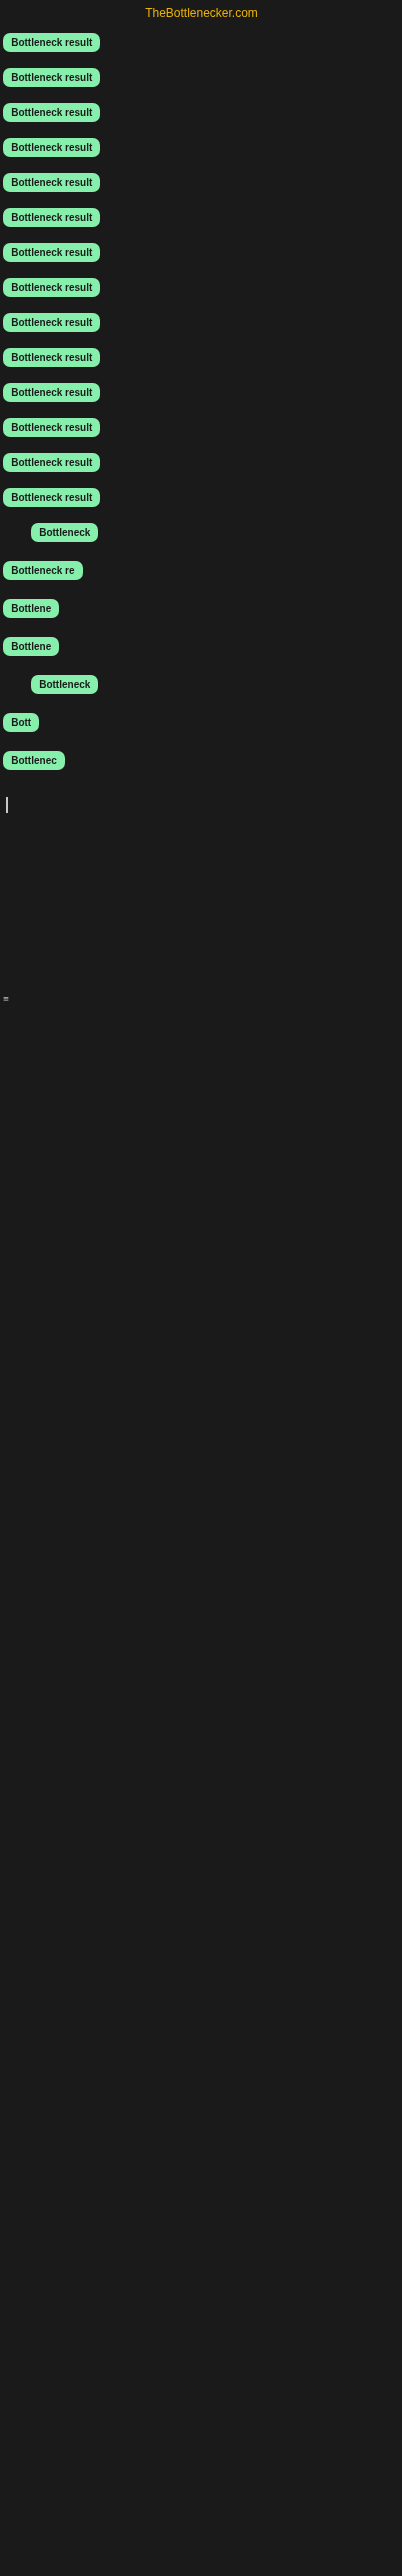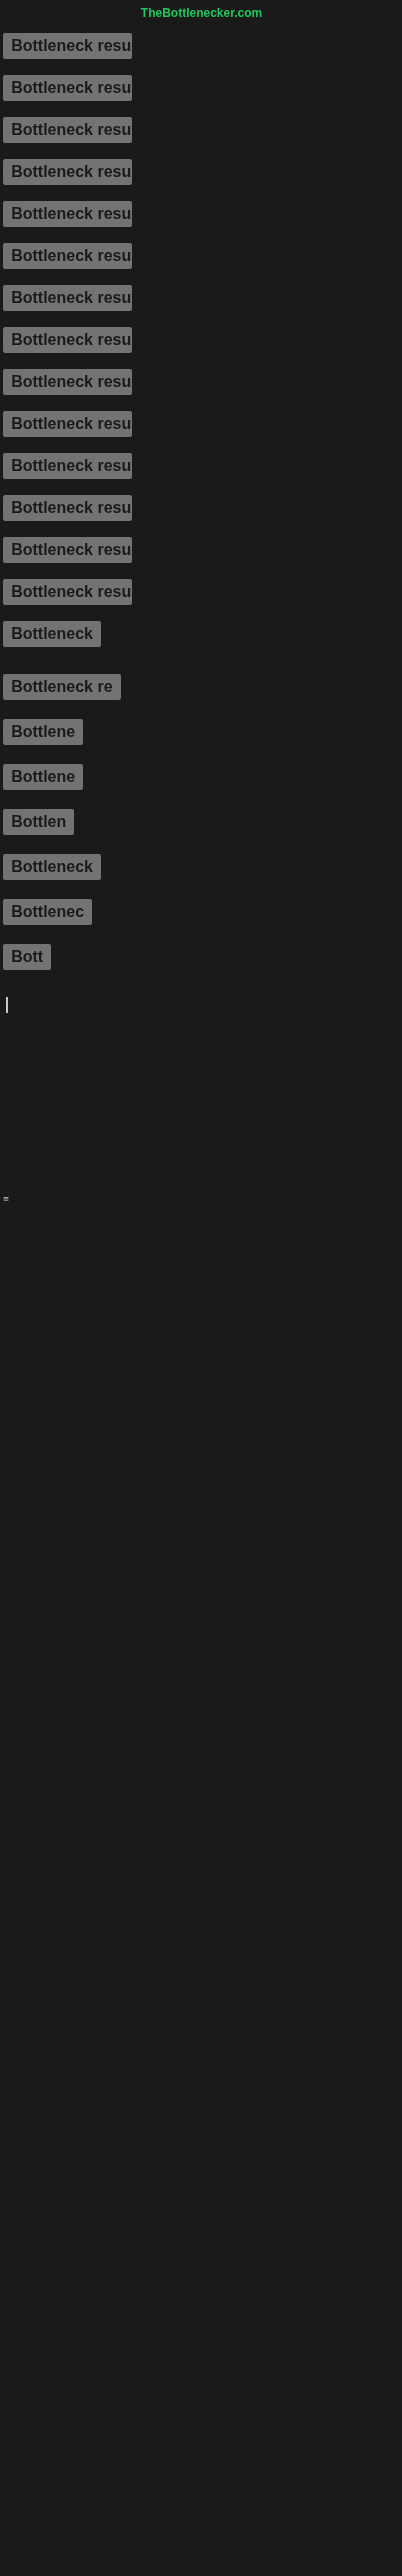--- a/index.html
+++ b/index.html
@@ -12,52 +12,52 @@
       width: 403px;
       min-height: 2576px;
       background-color: #1a1a1a;
       font-family: Arial, sans-serif;
       position: relative;
     }
 
     .site-header {
       text-align: center;
       padding: 6.4px 0 9.7px 0;
-      color: #22c55e;
+      color: #eab308;
       font-size: 12px;
-      font-weight: bold;
+      font-weight: normal;
     }
 
     .bottleneck-badge {
-      background-color: #737373;
+      background-color: #86efac;
       color: #1a1a1a;
-      font-size: 16px;
+      font-size: 10px;
       font-weight: bold;
       padding: 4px 8px;
-      border-radius: 2px;
+      border-radius: 7px;
       white-space: nowrap;
       display: inline-block;
     }
 
     .items-container {
       padding: 3.2px 0 0 3.2px;
       display: flex;
       flex-direction: column;
       gap: 0px;
     }
 
     .item-row {
       margin-bottom: 16px;
     }
 
     
     .badge-full { max-width: 129px; overflow: visible; }
     .badge-w1 { max-width: 125px; overflow: hidden; }
-    .badge-w2 { max-width: 119px; overflow: hidden; margin-top: 8px; }
-    .badge-w4 { max-width: 105px; overflow: hidden; }
+    .badge-w2 { max-width: 119px; overflow: hidden; }
+    .badge-w4 { max-width: 105px; overflow: hidden; margin-left: 28px; }
     .badge-w5 { max-width: 97px; overflow: hidden; text-align: center; }
     .badge-w6 { max-width: 89px; overflow: hidden; }
     .badge-w8 { max-width: 72px; overflow: hidden; }
     .badge-w9 { max-width: 64px; overflow: hidden; }
 
     .cursor-line {
       width: 1.6px;
       height: 16px;
       background-color: #c8c8c8;
       margin-left: 3.2px;
@@ -90,24 +90,23 @@
     <div class="item-row"><div class="bottleneck-badge badge-full">Bottleneck result</div></div>
     <div class="item-row"><div class="bottleneck-badge badge-full">Bottleneck result</div></div>
     <div class="item-row"><div class="bottleneck-badge badge-full">Bottleneck result</div></div>
     <div class="item-row"><div class="bottleneck-badge badge-full">Bottleneck result</div></div>
     <div class="item-row"><div class="bottleneck-badge badge-full">Bottleneck result</div></div>
     <div class="item-row"><div class="bottleneck-badge badge-full">Bottleneck result</div></div>
     <div class="item-row"><div class="bottleneck-badge badge-w4">Bottleneck</div></div>
     <div class="item-row"><div class="bottleneck-badge badge-w2">Bottleneck re</div></div>
     <div class="item-row"><div class="bottleneck-badge badge-w5">Bottlene</div></div>
     <div class="item-row"><div class="bottleneck-badge badge-w5">Bottlene</div></div>
-    <div class="item-row"><div class="bottleneck-badge badge-w6">Bottlen</div></div>
     <div class="item-row"><div class="bottleneck-badge badge-w4">Bottleneck</div></div>
+    <div class="item-row"><div class="bottleneck-badge badge-w9">Bott</div></div>
     <div class="item-row"><div class="bottleneck-badge badge-w5">Bottlenec</div></div>
-    <div class="item-row"><div class="bottleneck-badge badge-w9">Bott</div></div>
   </div>
 
 <div style="margin-left:3.2px; margin-top: 8px; margin-bottom: 16px;">
   <div class="cursor-line"></div>
 </div>
 
 <div style="height: 161px;"></div>
 
 <div class="small-indicator">
   <span>≡</span>

